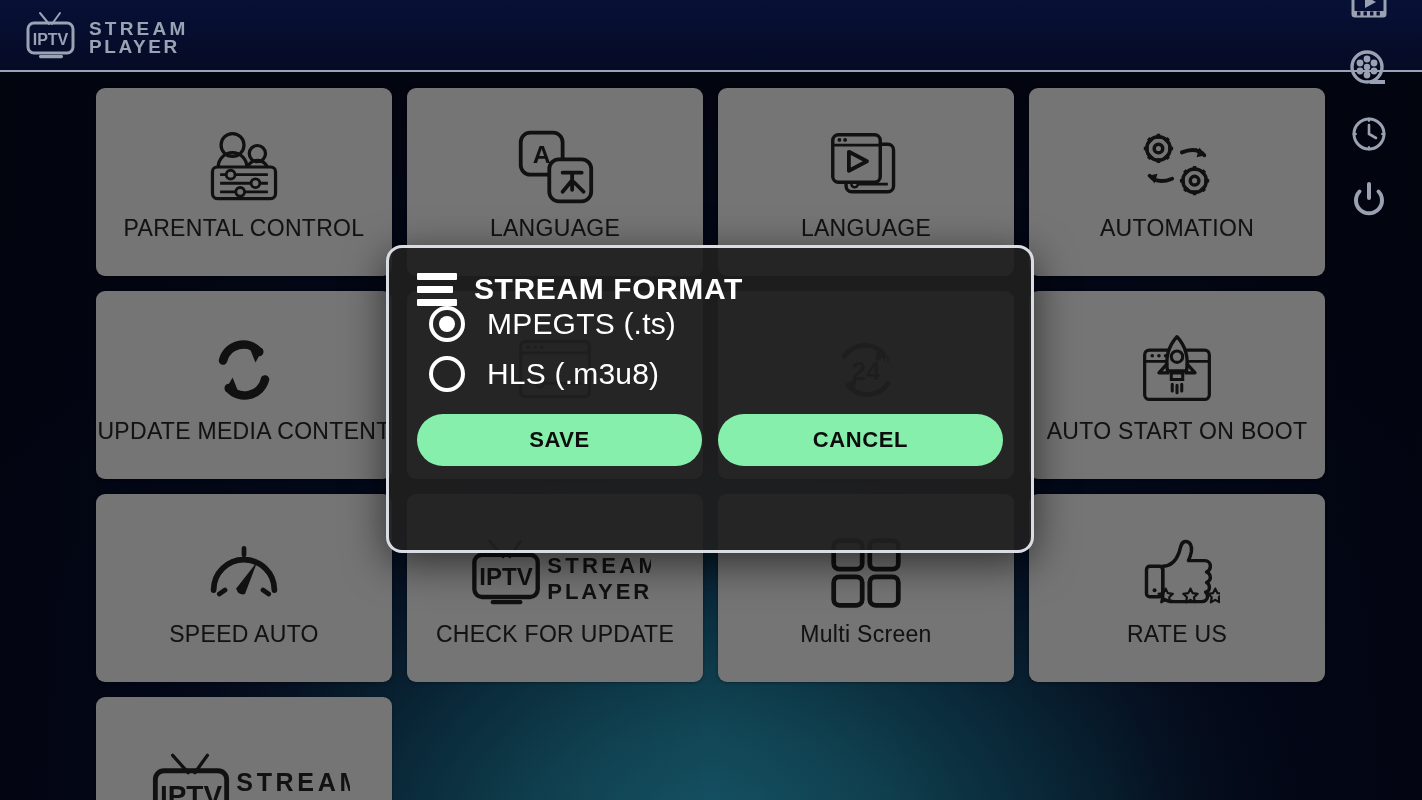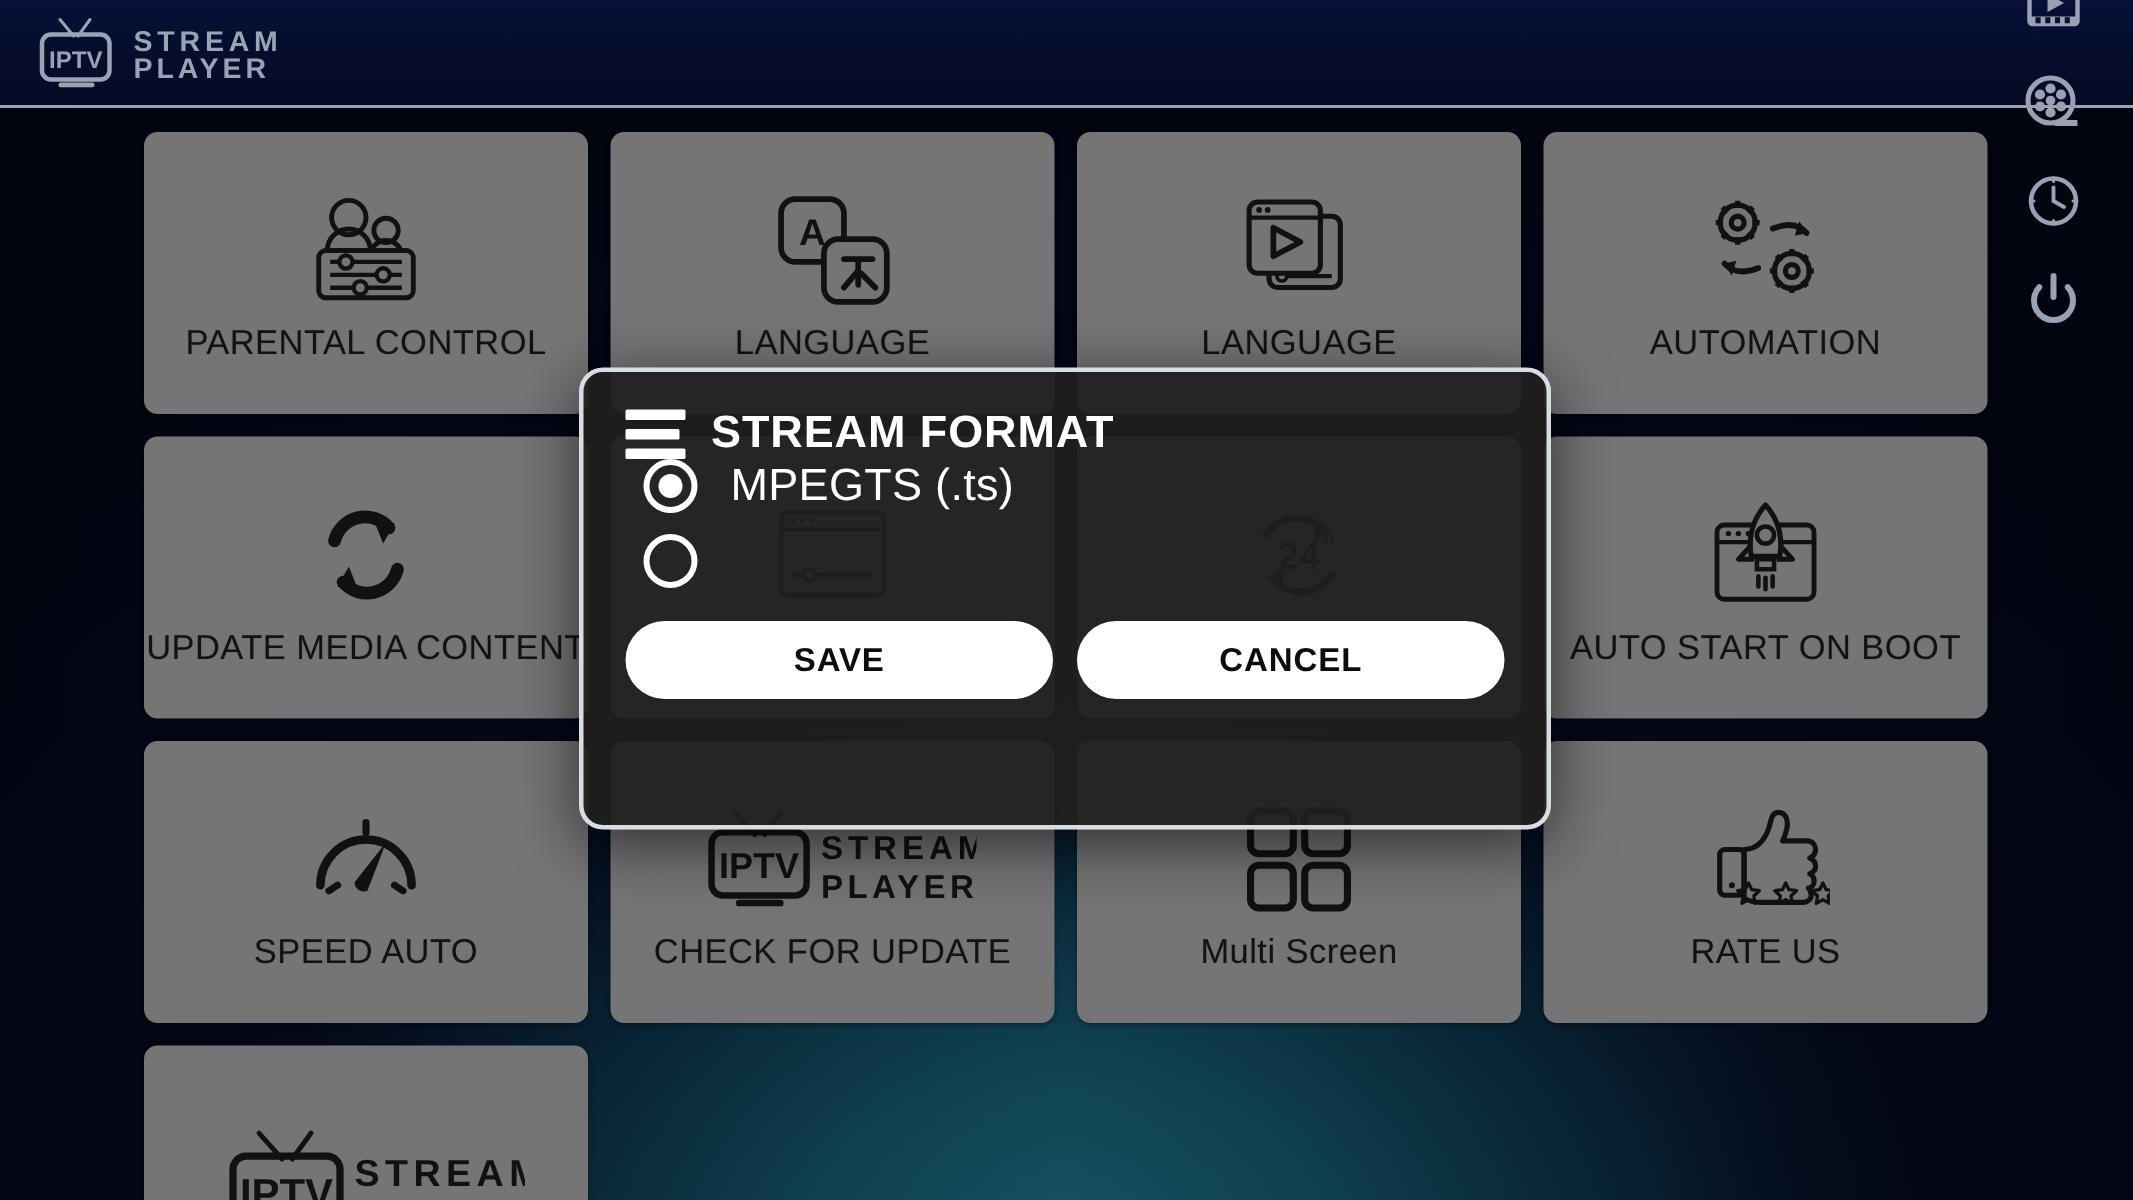--- a/index.html
+++ b/index.html
@@ -92,21 +92,21 @@
   .radio{
     width:36px; height:36px; border-radius:50%;
     border:4px solid #ffffff; flex:0 0 36px;
     display:flex; align-items:center; justify-content:center; background:transparent;
   }
   .radio .dot{ width:16px; height:16px; border-radius:50%; background:#fff; }
   .radio-label{ color:#ffffff; font-size:30px; letter-spacing:.2px; }
 
   #modal-buttons{ display:flex; gap:16px; margin-top:22px; }
   .pill{
-    width:288px; height:52px; border-radius:26px; background:#ffffff;
+    width:288px; height:52px; border-radius:26px; background:#86efac;
     color:#0d0d0d; font-size:22px; font-weight:700; letter-spacing:.6px;
     display:flex; align-items:center; justify-content:center; cursor:pointer;
     border:none;
   }
 </style>
 </head>
 <body>
 
 <div id="bg-base"></div>
 <div id="bg-vignette"></div>
@@ -406,20 +406,21 @@
 
     <div class="radio-row">
       <span class="radio">
           <span class="dot"></span>
         </span>
       <span class="radio-label">MPEGTS (.ts)</span>
     </div>
 
     <div class="radio-row">
       <span class="radio off"></span>
+      <span class="radio-label">HLS (.m3u8)</span>
     </div>
 
   </div>
 
   <div id="modal-buttons">
     <button class="pill">SAVE</button>
     <button class="pill">CANCEL</button>
   </div>
 
 </div>

